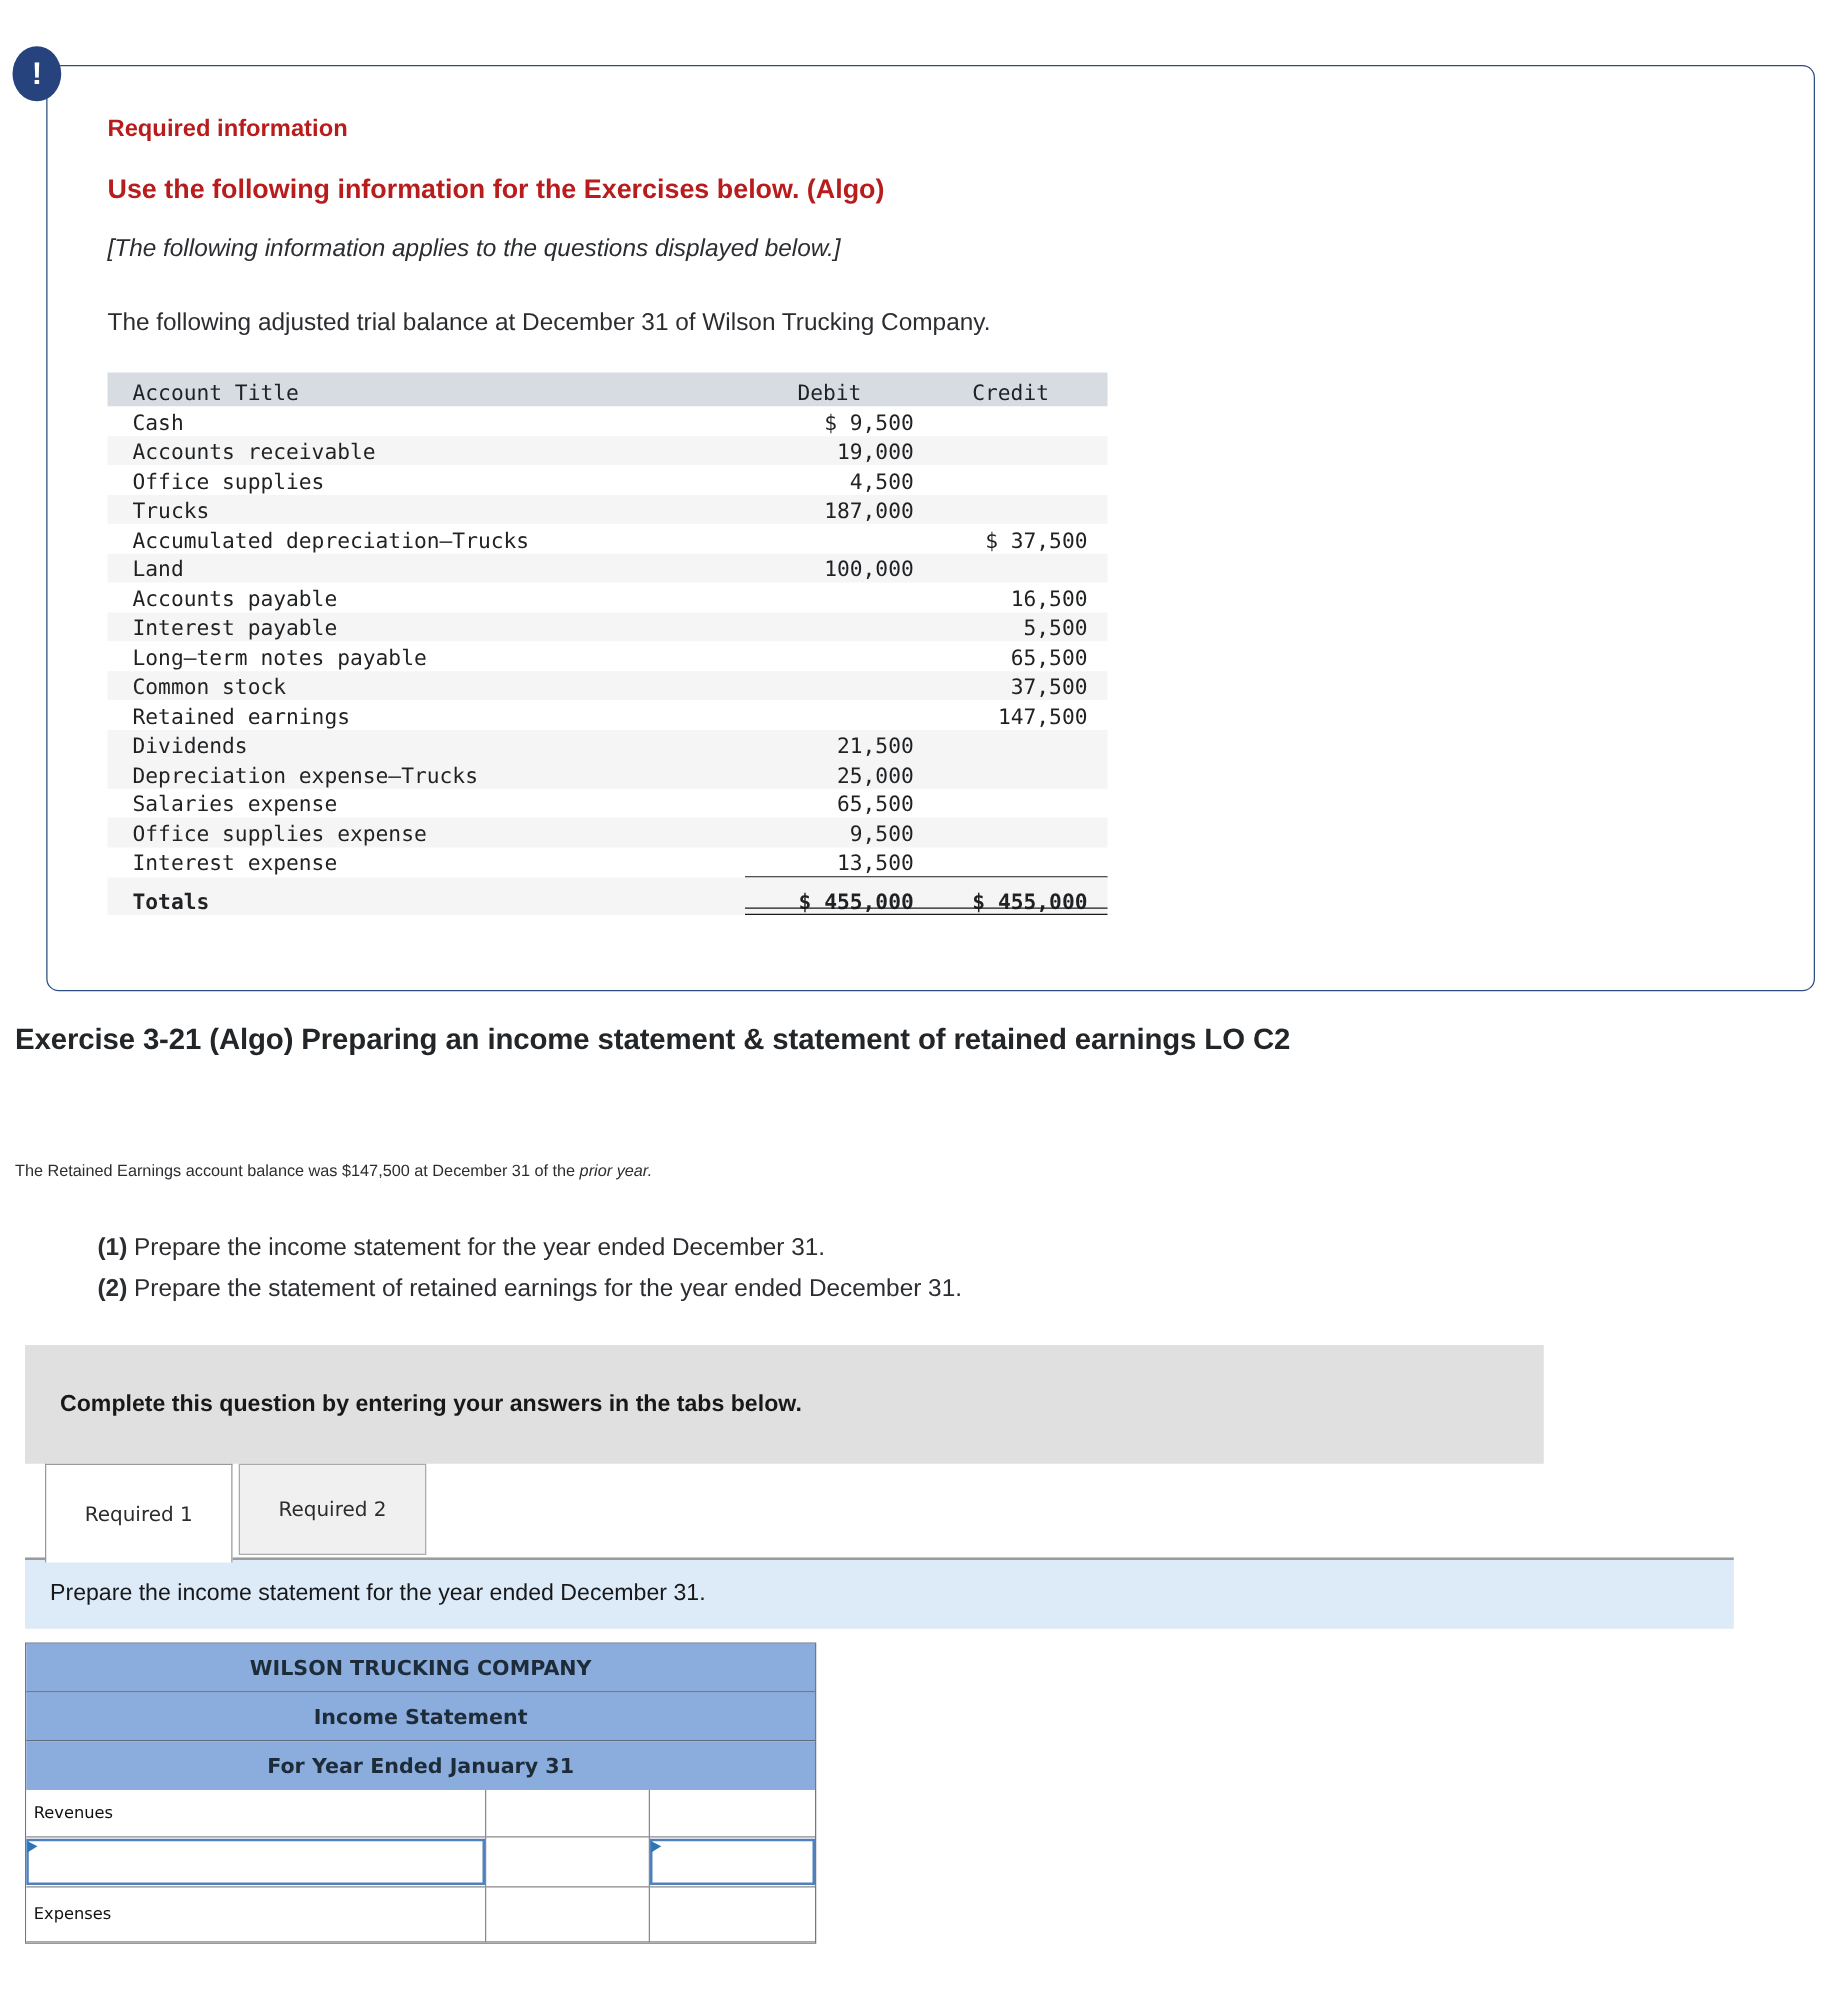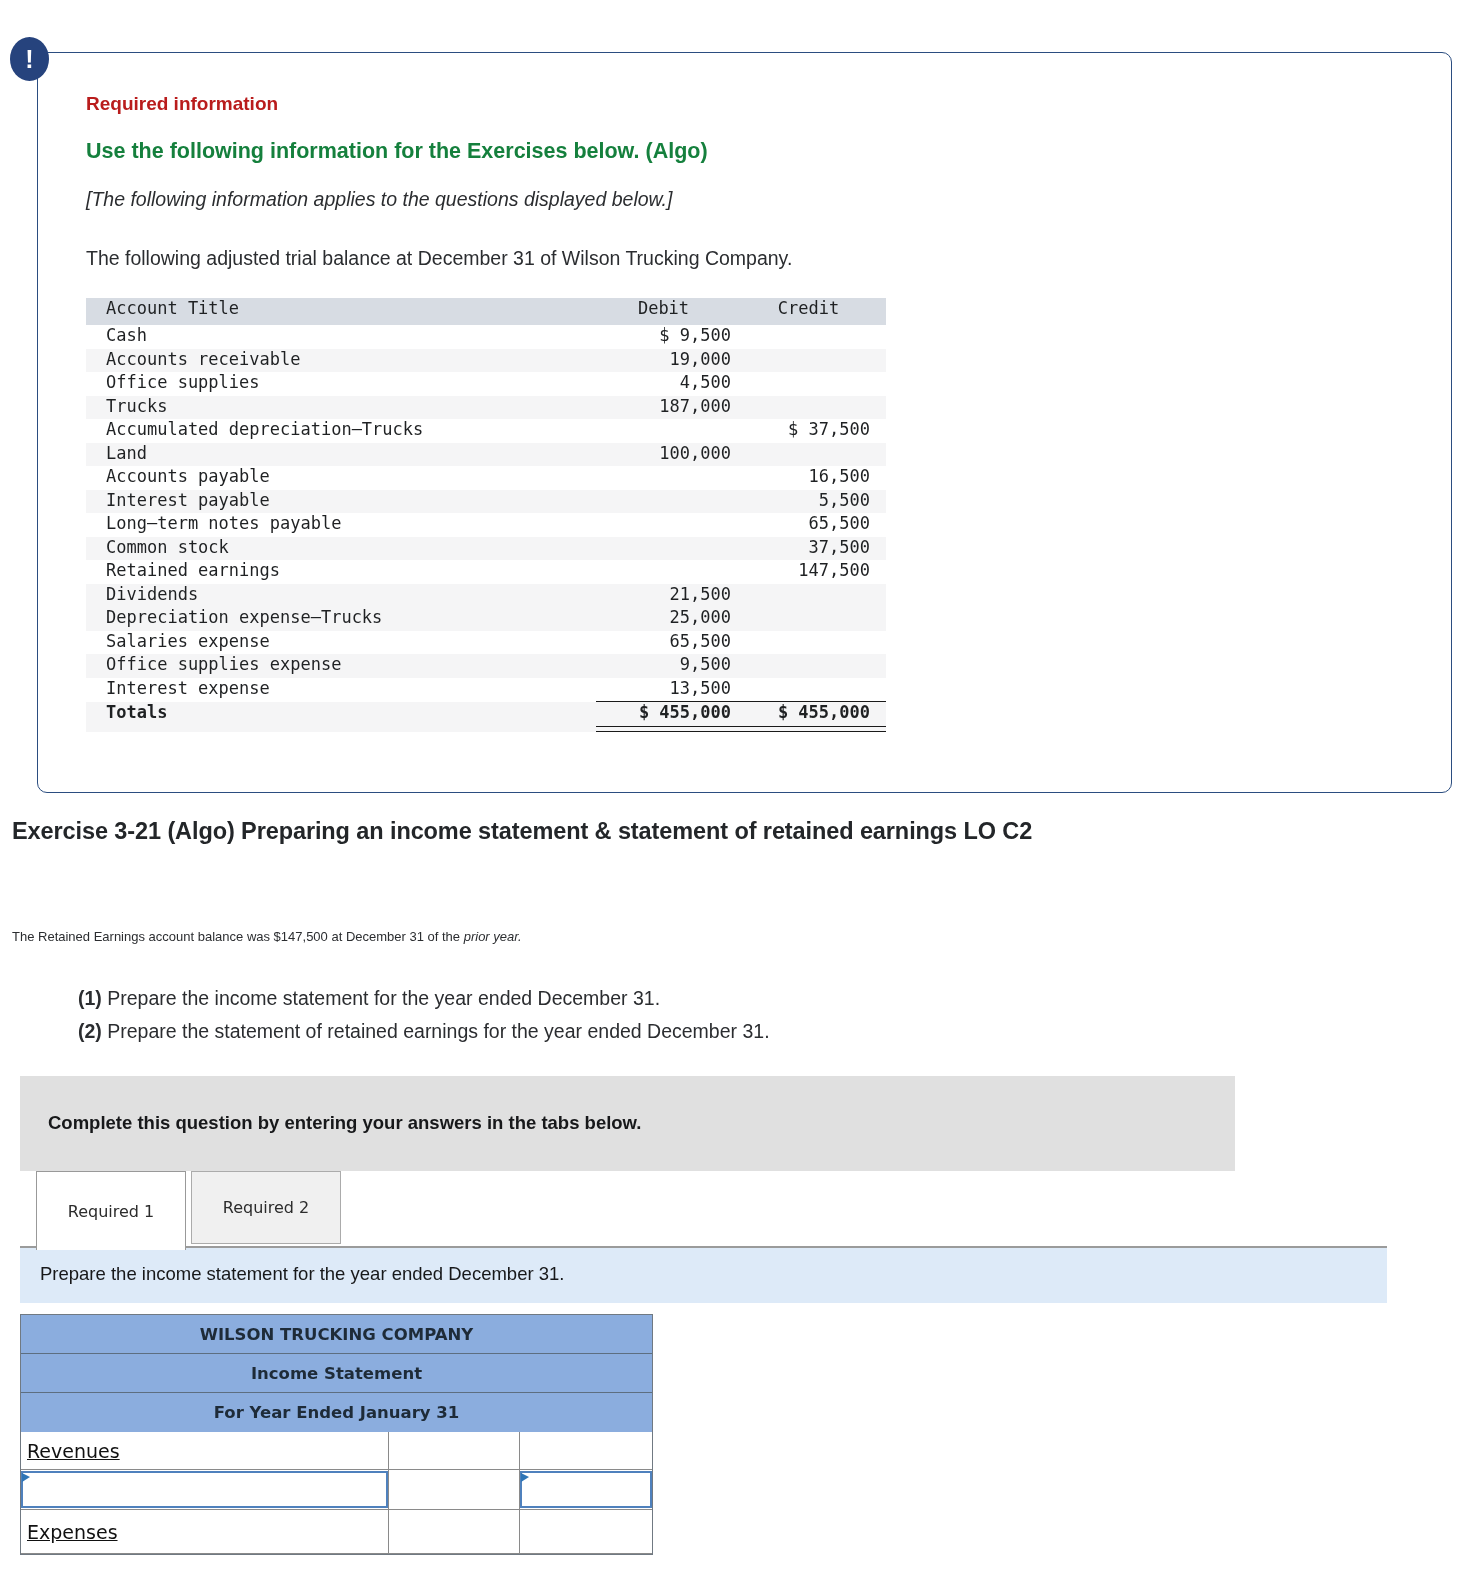--- a/index.html
+++ b/index.html
@@ -21,32 +21,32 @@
     left: -28px; top: -16px;
     width: 39px; height: 44px;
     background: #26437d;
     border-radius: 50%;
     color: #ffffff;
     font-weight: bold;
     font-size: 25px;
     display: flex; align-items: center; justify-content: center;
   }
   .req-label { color: #b91c1c; font-weight: 700; font-size: 19px; margin-bottom: 24px; }
-  .use-title { color: #15803d; font-weight: 700; font-size: 21.5px; margin-bottom: 24px; }
+  .use-title { color: #b91c1c; font-weight: 700; font-size: 21.5px; margin-bottom: 24px; }
   .note { color: #2b2d30; font-style: italic; font-size: 19.5px; margin-bottom: 36px; }
   .intro { color: #2b2d30; font-size: 19.5px; margin-bottom: 28px; }
 
   
   .tb {
     width: 800px;
     font-family: "DejaVu Sans Mono", "Liberation Mono", monospace;
     font-size: 17px;
     color: #1f2123;
   }
-  .tb-head, .tb-row { display: flex; align-items: flex-start; padding-left: 20px; }
+  .tb-head, .tb-row { display: flex; align-items: flex-end; padding-left: 20px; }
   .tb-head { background: #d7dce3; height: 27px; }
   .tb-row { height: 23.5px; }
   .tb-row.alt { background: #f5f5f6; }
   .tb-acct { flex: 1 1 auto; white-space: nowrap; }
   .tb-debit  { width: 135px; text-align: right; white-space: pre; }
   .tb-credit { width: 155px; text-align: right; padding-right: 16px; white-space: pre; }
   .tb-debit.hd, .tb-credit.hd { text-align: center; padding-right: 0; }
   .tb-single-rule { width: 290px; margin-left: auto; border-top: 1.5px solid #1a1a1a; }
   .tb-row.totals { position: relative; background: #f5f5f6; height: 30px; font-weight: bold; }
   .tb-double-rule {
@@ -134,21 +134,21 @@
   .ws-row.r-last  { height: 44px; }
   .ws-cell {
     position: relative;
     border-right: 1px solid #8a8a8a;
     border-bottom: 1px solid #8a8a8a;
     display: flex; align-items: center;
   }
   .ws-cell.c1 { width: 392px; padding-left: 6px; }
   .ws-cell.c2 { width: 140px; }
   .ws-cell.c3 { width: 141px; border-right: none; }
-  .ws-cell .lbl { font-size: 19px; color: #111; text-decoration: underline; }
+  .ws-cell .lbl { font-size: 13px; color: #111; }
   .ws-input {
     position: absolute; inset: 1px 0 1px 0;
     width: 100%; height: calc(100% - 2px);
     border: 2px solid #4f81bd;
     background: #ffffff;
     outline: none;
     font-family: "DejaVu Sans", sans-serif;
     font-size: 16px;
     padding-left: 12px;
   }

